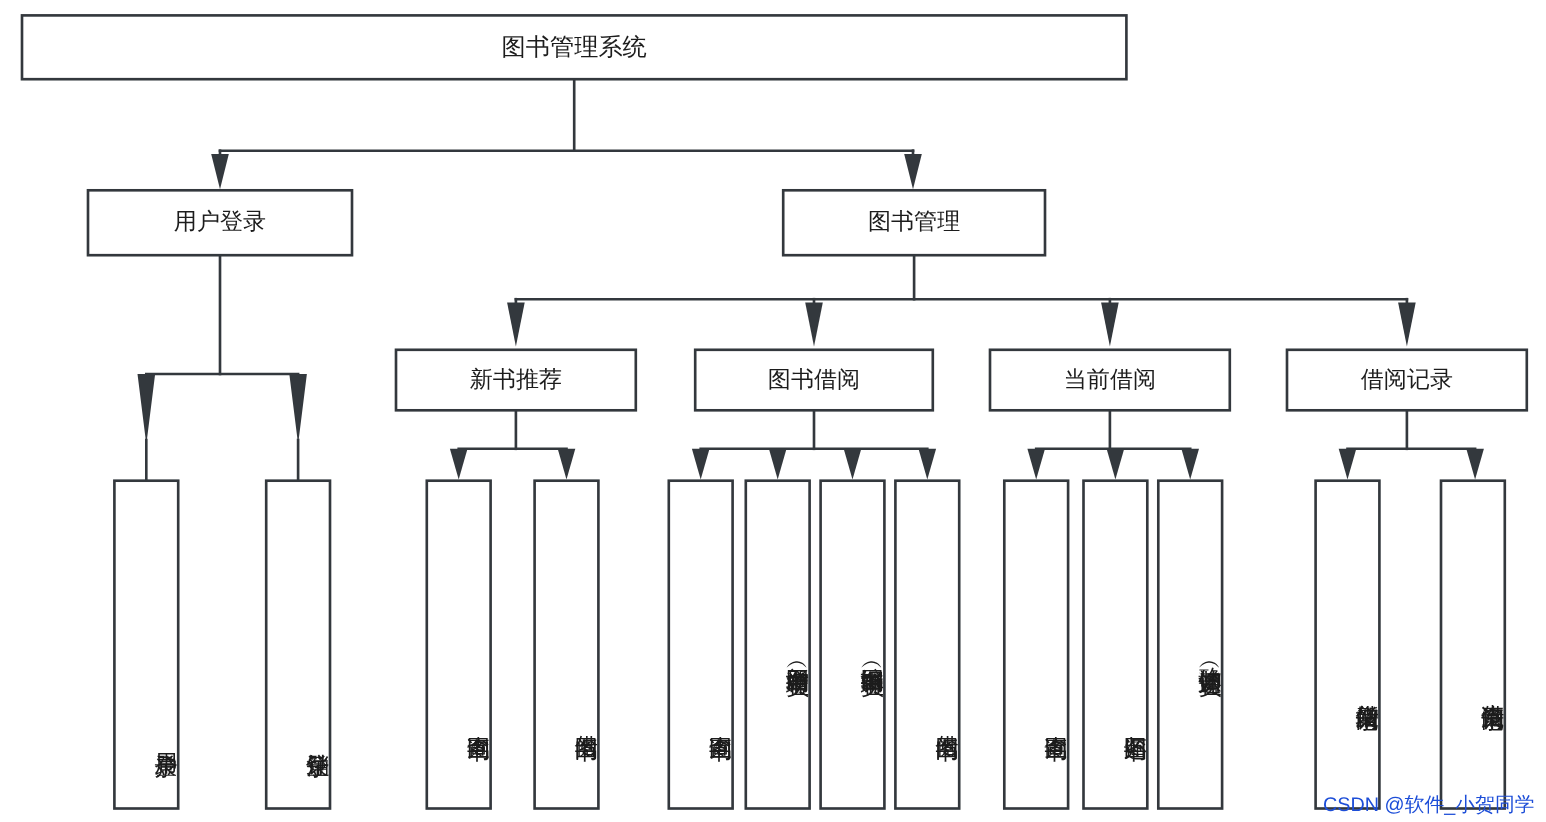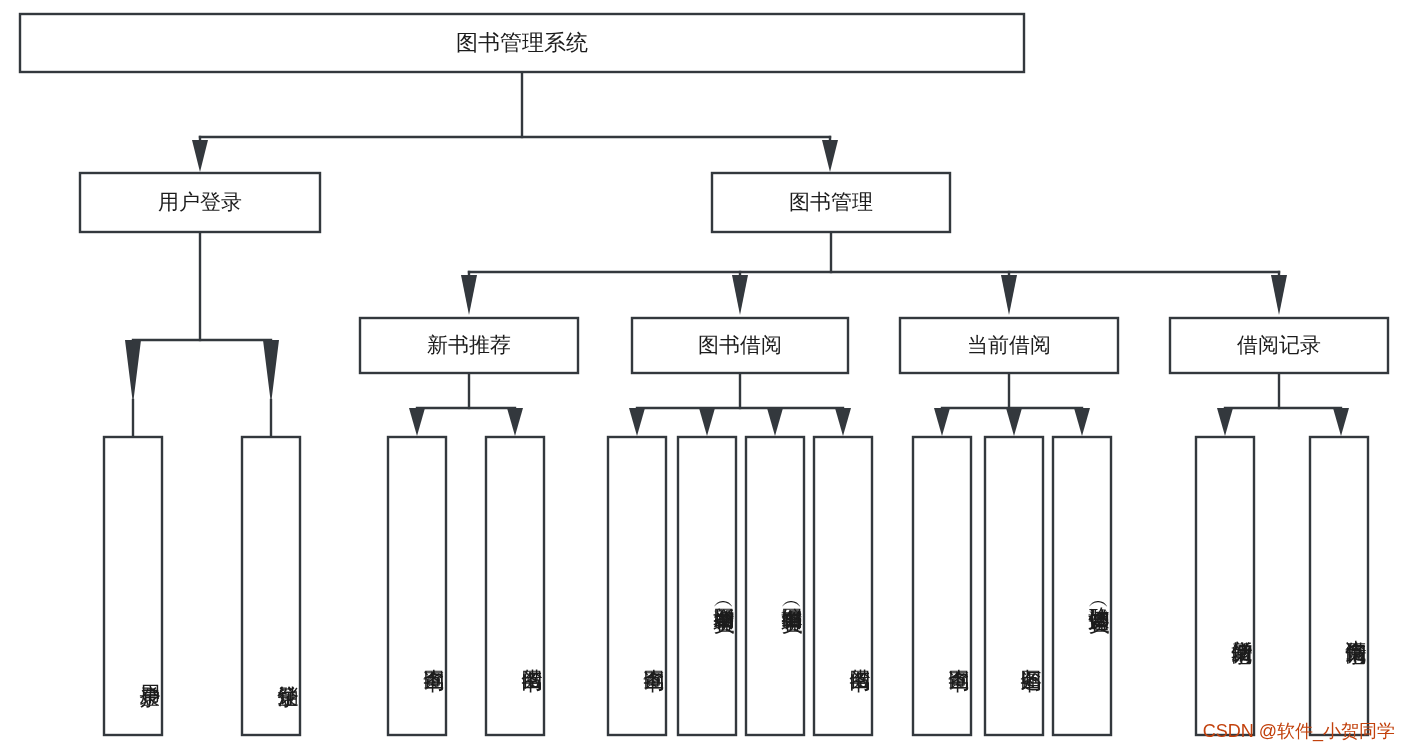--- a/index.html
+++ b/index.html
@@ -68,21 +68,21 @@
     letter-spacing: 1px;
     white-space: nowrap;
     pointer-events: none;
   }
   .watermark {
     position: absolute;
     right: 10px;
     bottom: 4px;
     font-family: "Liberation Sans", "DejaVu Sans", sans-serif;
     font-size: 18px;
-    color: #c2410c;
+    color: #1d4ed8;
     white-space: nowrap;
   }
 </style>
 </head>
 <body>
 
 <div id="diagram-root">
 
   <svg id="flowchart" viewBox="0 0 1405 747">
 

